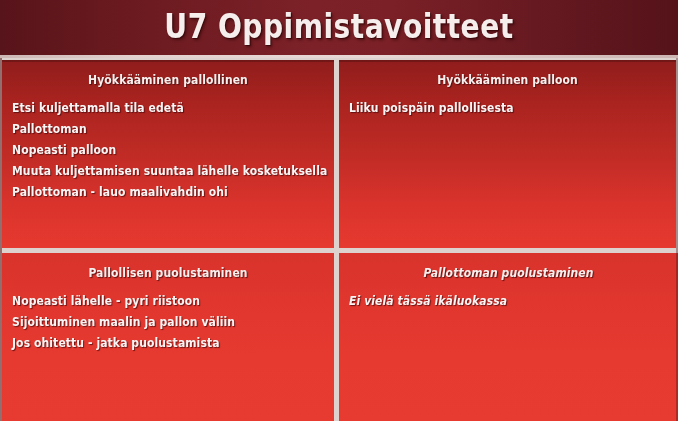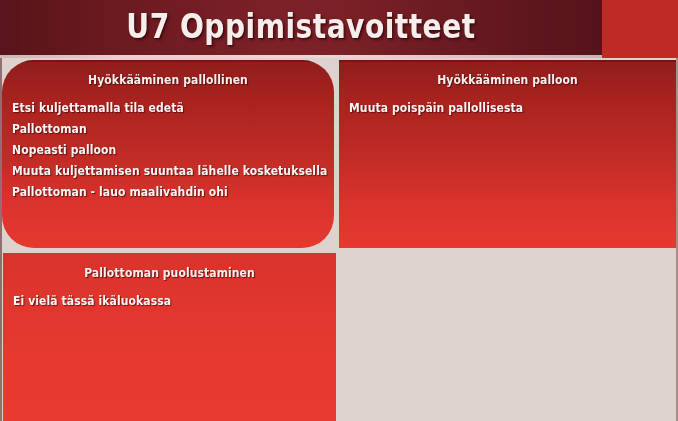--- a/index.html
+++ b/index.html
@@ -15,21 +15,21 @@
   #page {
     position:relative;
     width:678px; height:421px;
     background:#c02a24;
   }
 
   
   .banner {
     position:absolute;
     left:0; top:0;
-    width:602px; height:58px;
+    width:678px; height:58px;
     background:
       linear-gradient(to right,
         #57141a 0%,
         #6a1a1f 18%,
         #7c2128 46%,
         #7a2026 58%,
         #641820 82%,
         #551319 100%);
     overflow:hidden;
   }
@@ -76,24 +76,24 @@
       linear-gradient(to bottom,
         #8f1d1c 0%,
         #a9231f 22%,
         #c02b25 50%,
         #d9332c 76%,
         #e6392f 100%);
     padding:13px 10px 8px 10px;
   }
 
   
-  .quad.tl { margin:2px 2px 2px 2px;border-radius:32px; }
+  .quad.tl { margin:2px 2px 2px 2px; }
   .quad.tr { margin:2px 2px 2px 3px; }
   .quad.bl { margin:3px 2px 0 2px; }
-  .quad.br { margin:3px 0 0 3px; }
+  .quad.br { margin:3px 0 0 3px;font-style:italic; }
 
   .quad.bl, .quad.br {
     background:
       linear-gradient(to bottom,
         #d8332c 0%,
         #e0362e 30%,
         #e63a30 62%,
         #e73b31 100%);
   }
 
@@ -162,24 +162,32 @@
         <li class="quad-item">Nopeasti palloon</li>
         <li class="quad-item">Muuta kuljettamisen suuntaa lähelle kosketuksella</li>
         <li class="quad-item">Pallottoman - lauo maalivahdin ohi</li>
       </ul>
     </div>
 
     <div class="quad tr">
       <div class="quad-top-rule"></div>
       <div class="quad-header">Hyökkääminen palloon</div>
       <ul class="quad-list">
-        <li class="quad-item">Muuta poispäin pallollisesta</li>
+        <li class="quad-item">Liiku poispäin pallollisesta</li>
       </ul>
     </div>
 
+    <div class="quad bl">
+      <div class="quad-header">Pallollisen puolustaminen</div>
+      <ul class="quad-list">
+        <li class="quad-item">Nopeasti lähelle - pyri riistoon</li>
+        <li class="quad-item">Sijoittuminen maalin ja pallon väliin</li>
+        <li class="quad-item">Jos ohitettu - jatka puolustamista</li>
+      </ul>
+    </div>
 
     <div class="quad br">
       <div class="quad-header">Pallottoman puolustaminen</div>
       <ul class="quad-list">
         <li class="quad-item">Ei vielä tässä ikäluokassa</li>
       </ul>
     </div>
 
   </div>
 

